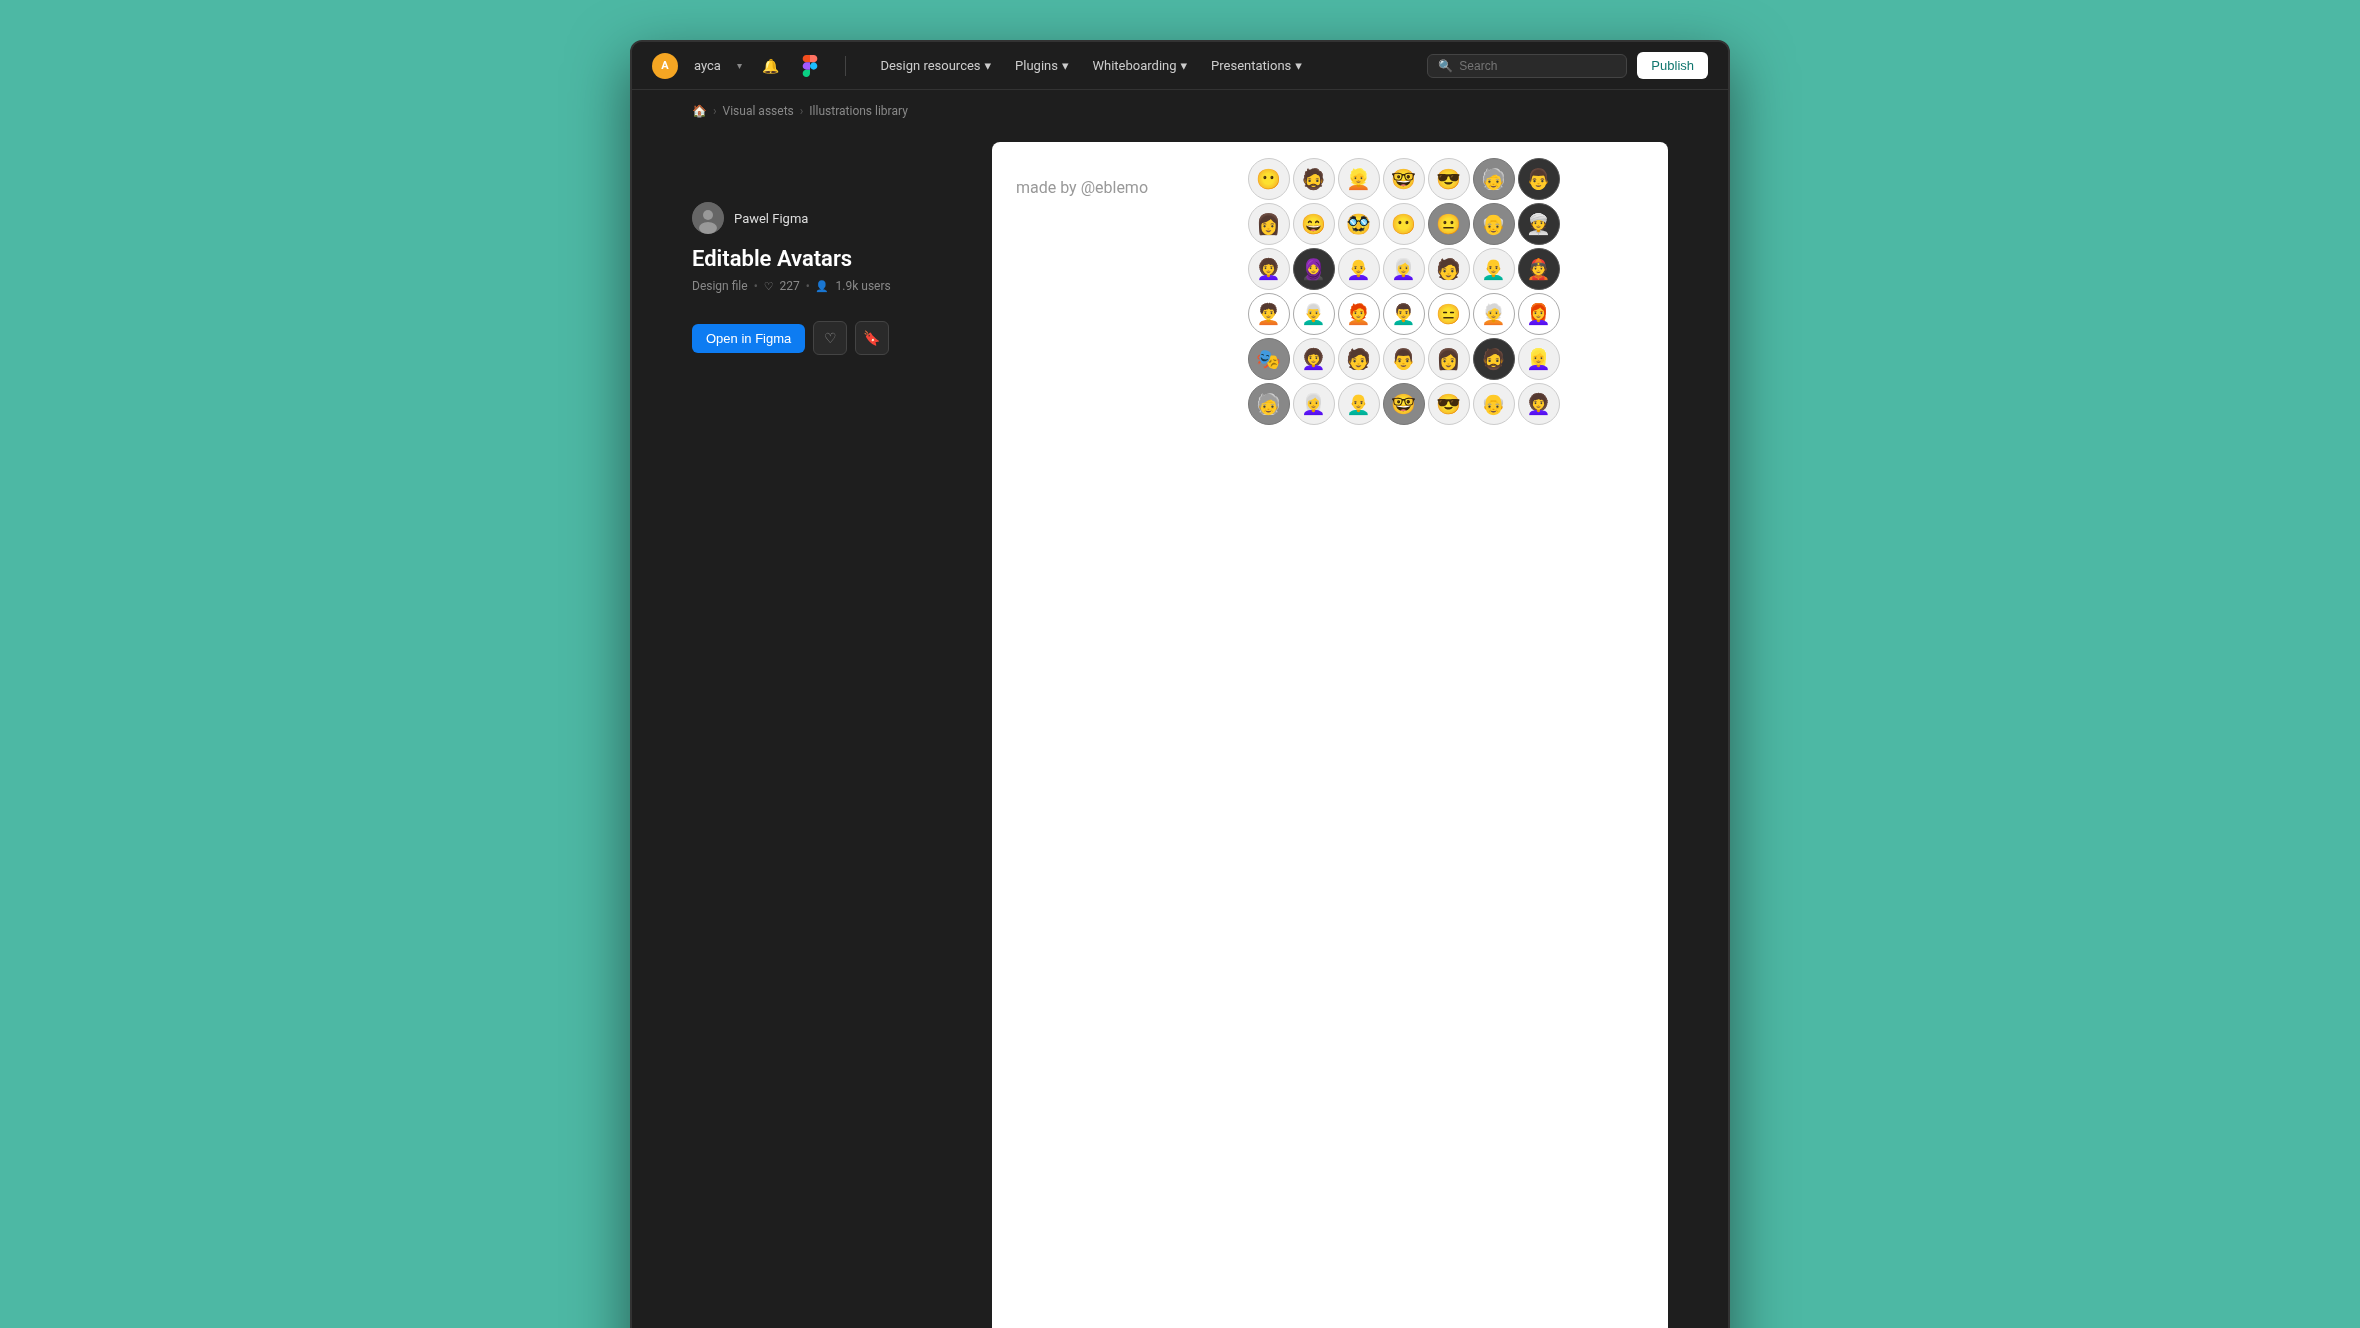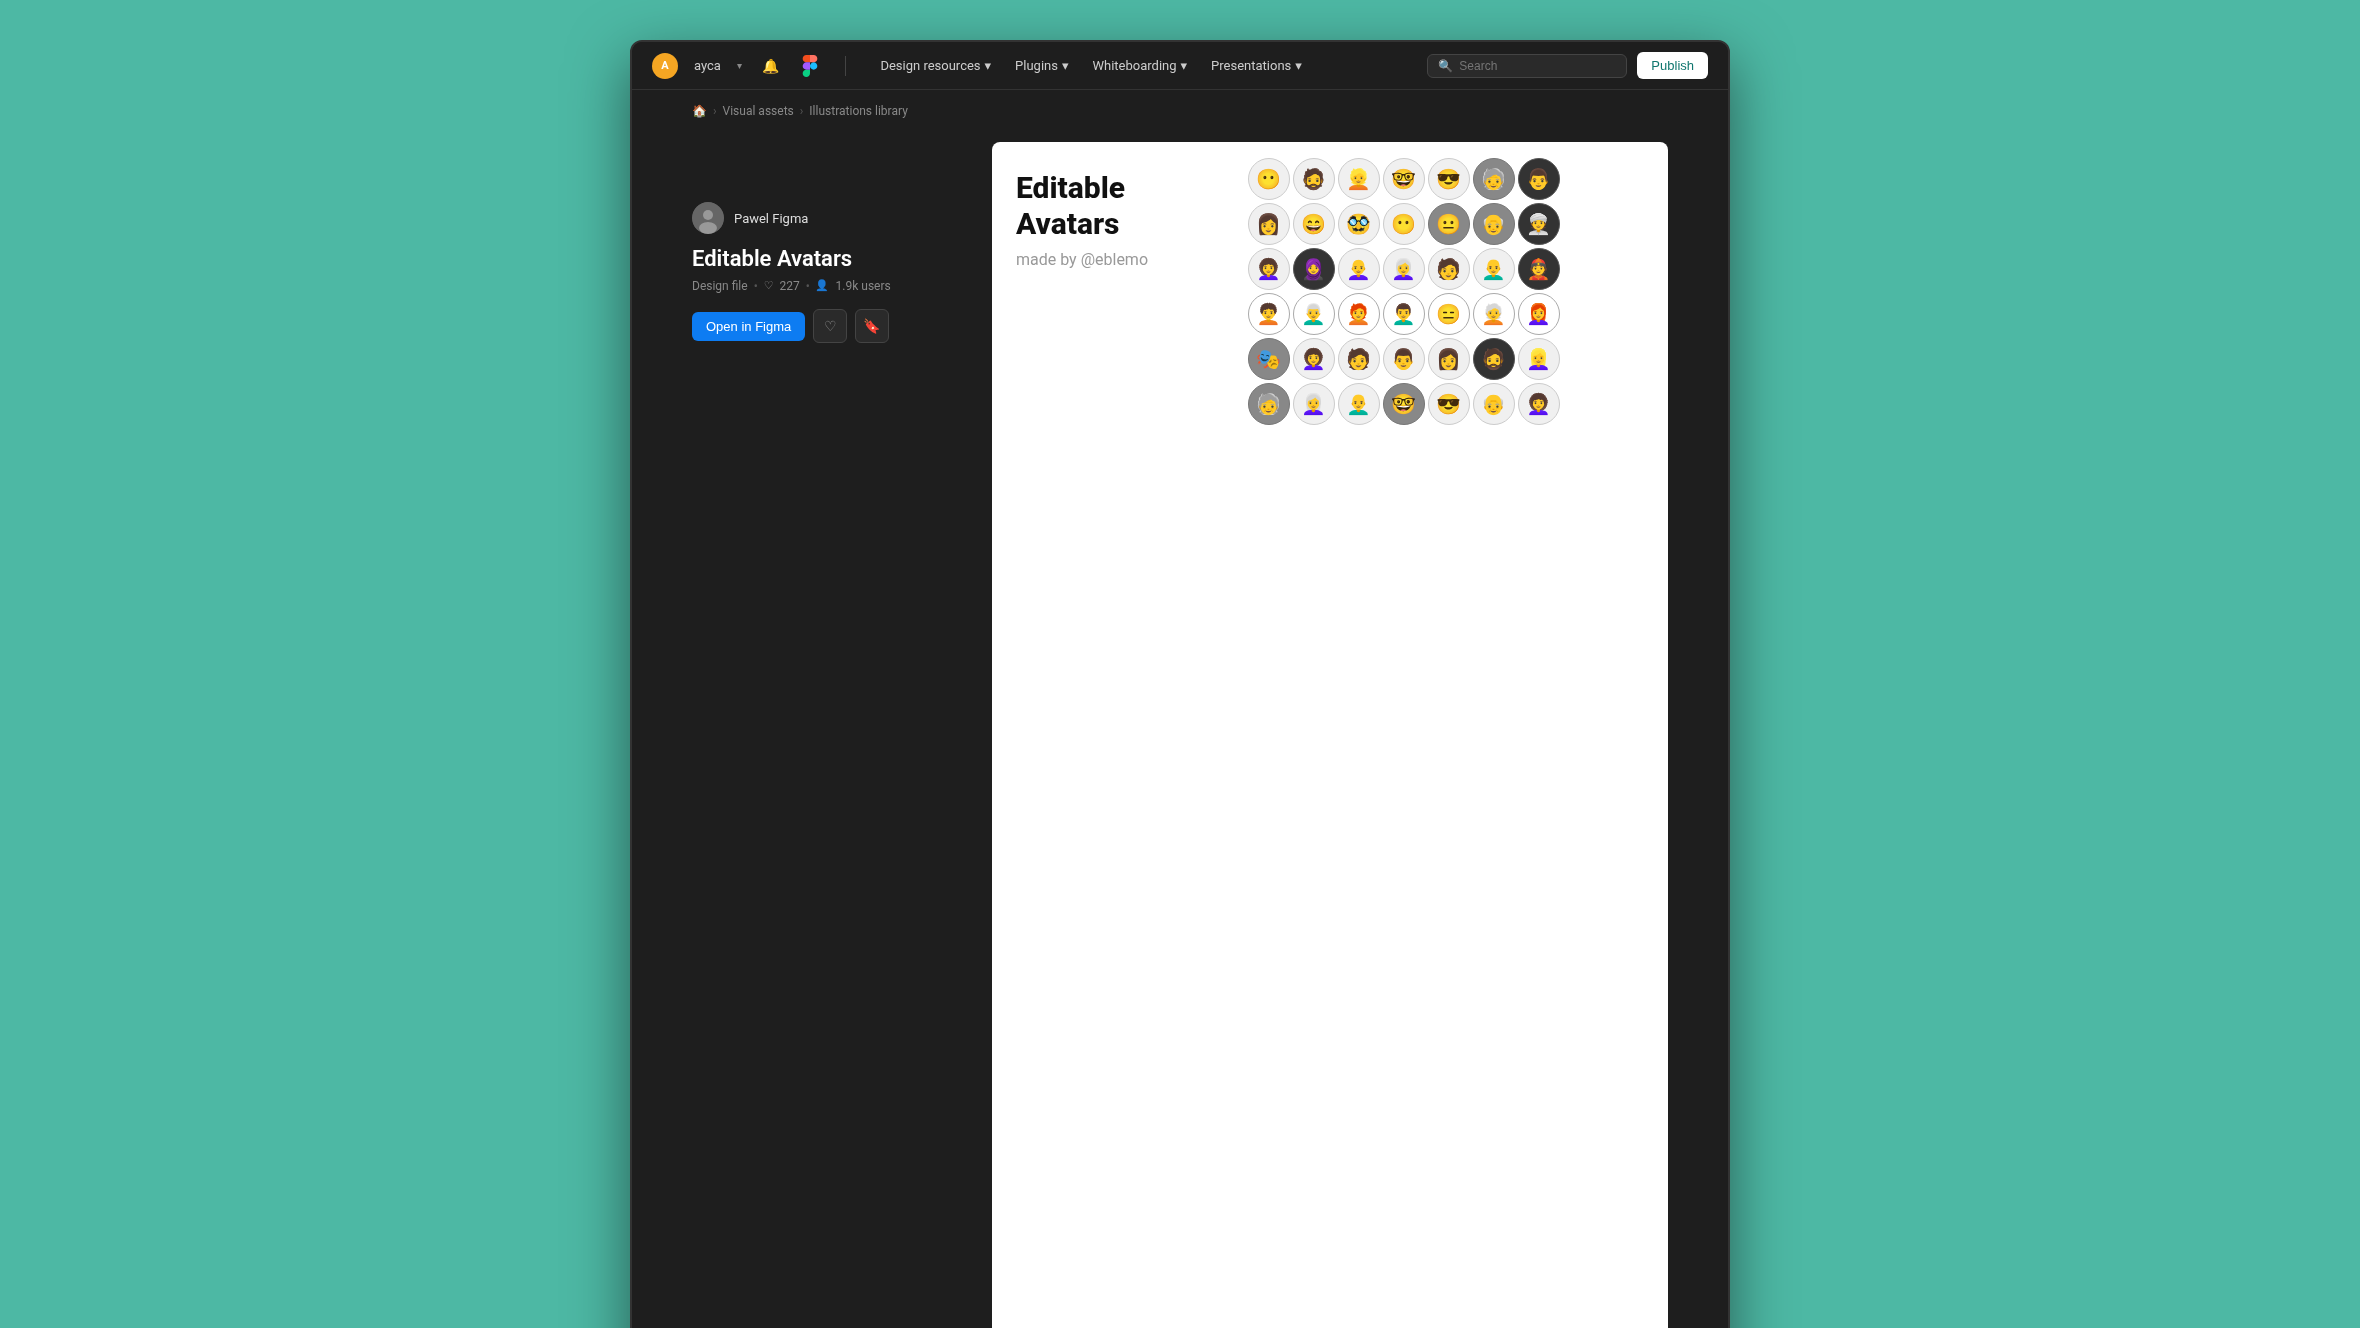--- a/index.html
+++ b/index.html
@@ -155,25 +155,25 @@
       font-size: 13px;
     }
     .resource-title {
       color: #fff;
       font-size: 22px;
       font-weight: 600;
       margin-bottom: 8px;
     }
     .resource-meta {
       display: flex;
-      align-items: flex-start;
+      align-items: flex-end;
       gap: 6px;
       color: #888;
       font-size: 12px;
-      margin-bottom: 16px;
+      margin-bottom: 28px;
     }
     .meta-dot { color: #555; }
     .meta-heart { color: #888; font-size: 11px; }
     .meta-users { color: #888; font-size: 11px; }
     .action-buttons {
       display: flex;
       gap: 8px;
       align-items: center;
     }
     .open-figma-btn {
@@ -343,24 +343,20 @@
           <div class="icon-btn">♡</div>
           <div class="icon-btn">🔖</div>
         </div>
       </div>
 
       <div class="main-preview">
         <div class="preview-card">
 
           <div class="preview-left">
             <div>
-              <div class="preview-title-main">
-                <span>Editable</span><br>
-                <span>Avatars</span>
-              </div>
               <div class="preview-made-by">made by @eblemo</div>
             </div>
 
           </div>
 
           <div class="preview-right">
             <div class="face-grid">
 
               <div class="face-item">😶</div>
               <div class="face-item">🧔</div>

